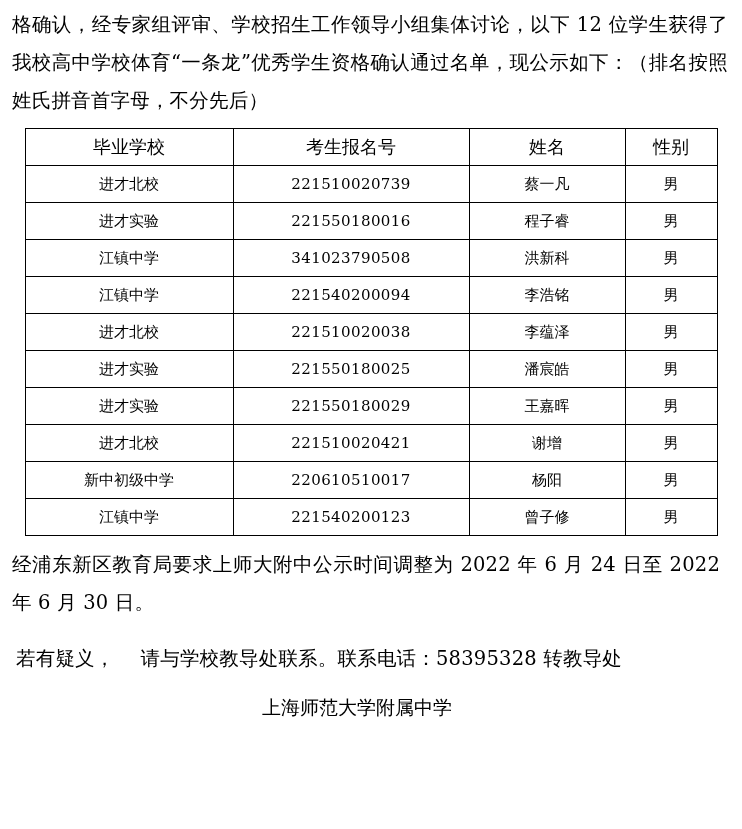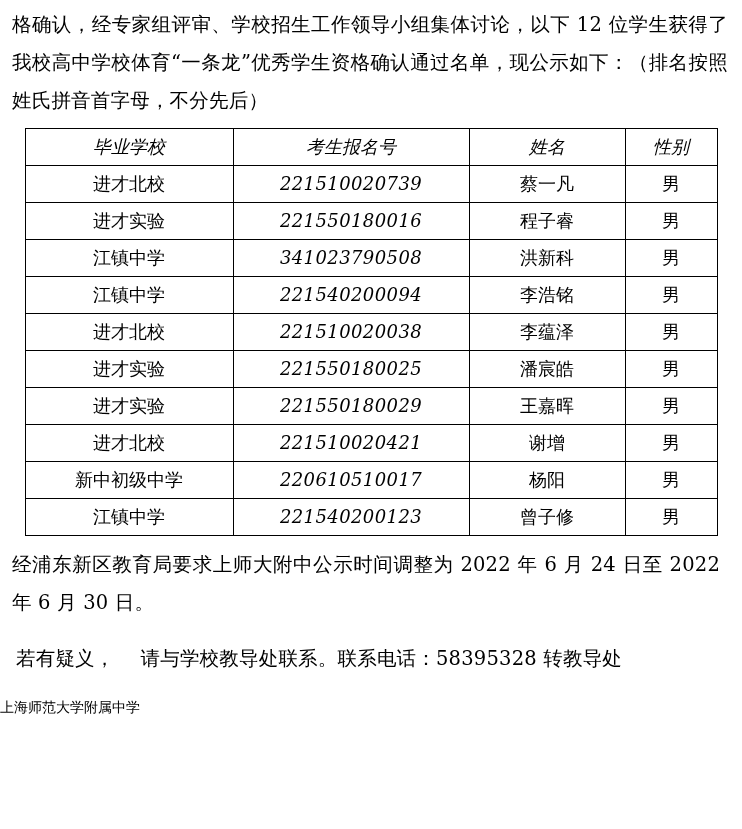--- a/index.html
+++ b/index.html
@@ -38,56 +38,54 @@
   table.roster {
     border-collapse: collapse;
     width: 692px;
     margin: 8px auto 0 auto;
     table-layout: fixed;
   }
   table.roster td, table.roster th {
     border: 1px solid #000000;
     text-align: center;
     font-weight: normal;
-    font-size: 18px;
+    font-size: 15px;
     height: 36px;
     line-height: 36px;
     padding: 0;
     font-family: "DejaVu Serif", "Liberation Serif", serif;
   }
   table.roster th {
     font-size: 18px;
-    font-style: italic;
   }
   col.c-school { width: 208px; }
   col.c-number { width: 236px; }
   col.c-name   { width: 156px; }
   col.c-gender { width: 92px; }
   .num {
     font-family: "DejaVu Serif", "Liberation Serif", serif;
     letter-spacing: 0.4px;
     font-size: 17.5px;
-    font-style: italic;
   }
   .after {
     padding: 10px 22px 0 12px;
   }
   .after p {
     margin: 0;
   }
   .gap {
     height: 18px;
   }
   .contact {
     padding: 0 14px 0 16px;
   }
   .signature {
-    text-align: left;
+    text-align: center;
     padding: 10px 28px 0 0;
-    font-size: 14px;
+    font-size: 19px;
     line-height: 38px;
   }
   .indent-sp {
     display: inline-block;
     width: 26px;
   }
 </style>
 </head>
 <body>
 

